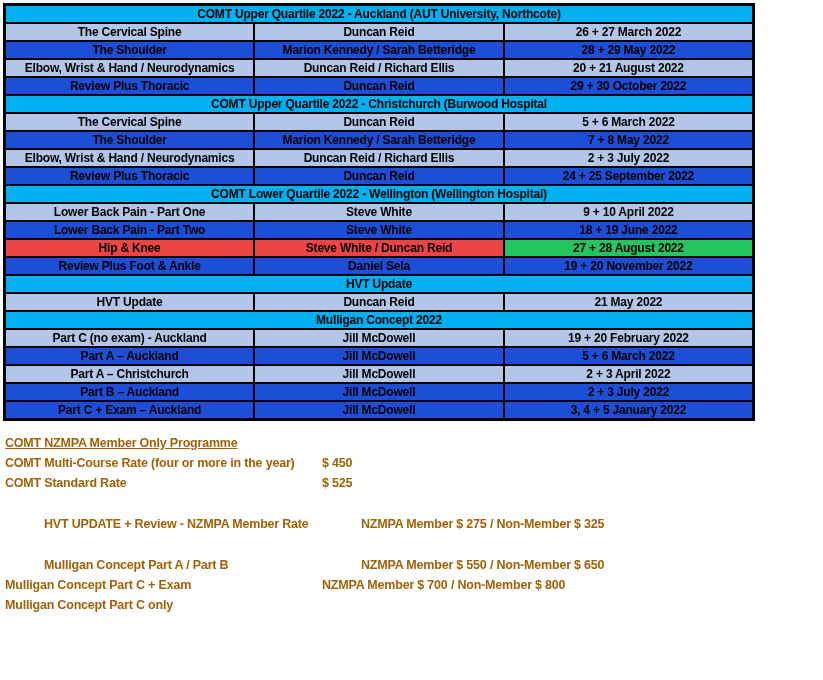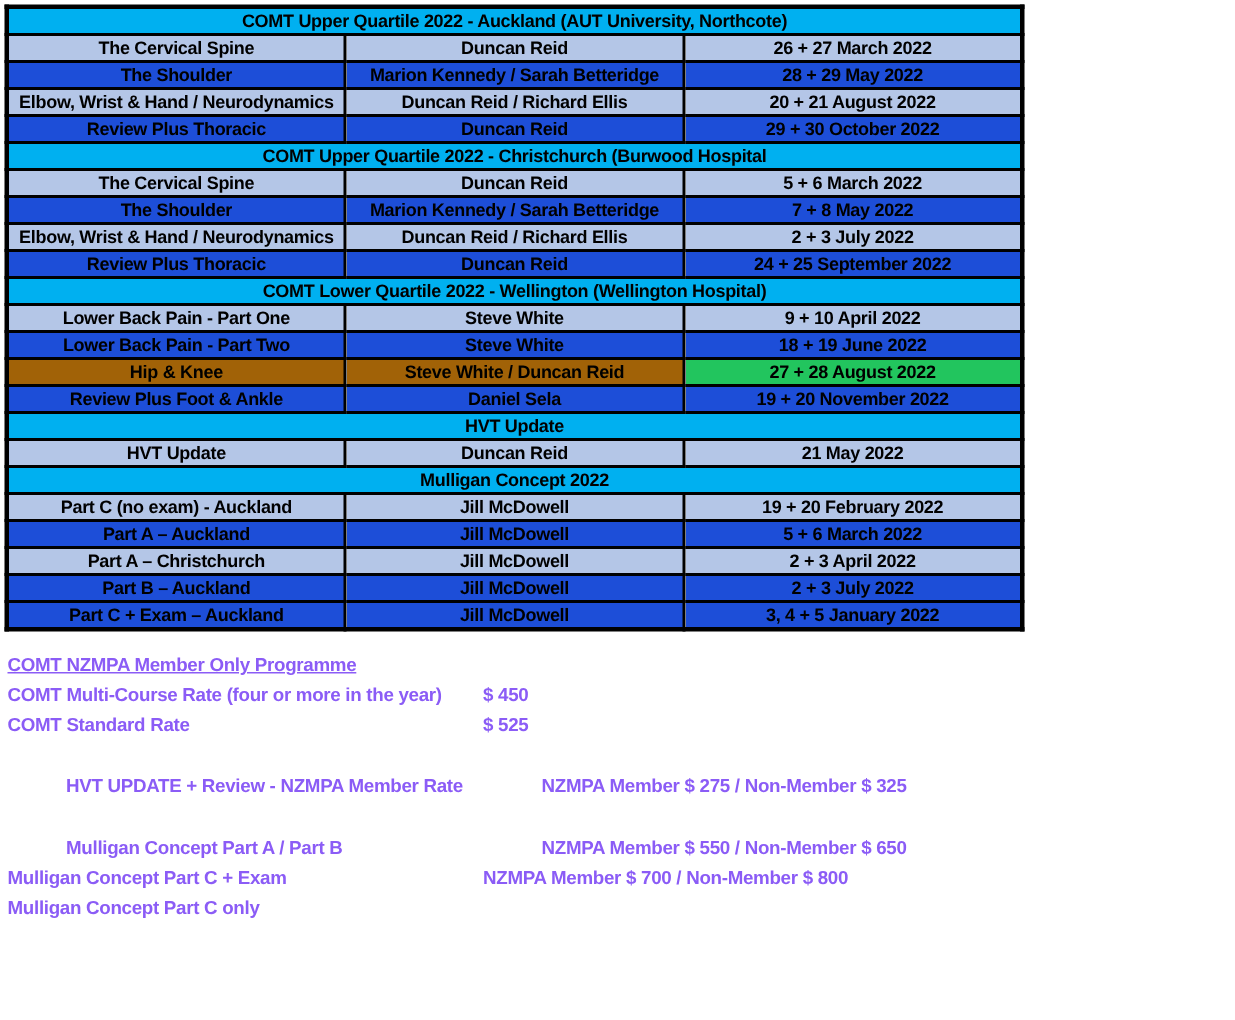--- a/index.html
+++ b/index.html
@@ -13,21 +13,21 @@
     height: 680px;
     background: #ffffff;
     overflow: hidden;
     position: relative;
   }
 
   
   table.schedule {
     border-collapse: collapse;
     table-layout: fixed;
-    width: 680px;
+    width: 752px;
     margin: 3px 0 0 3px;
     border: 3px solid #000000;
   }
   table.schedule td {
     border: 2px solid #000000;
     padding: 0;
     height: 16px;
     line-height: 16px;
     text-align: center;
     vertical-align: middle;
@@ -43,30 +43,30 @@
     color: #ffffff;
     font-size: 12.5px;
     height: 17px;
     line-height: 17px;
   }
   .col0 { width: 312px; }
   .col1 { width: 251px; }
   .col2 { width: 255px; }
   .bg-medium { background: #B4C6E7; margin-left: 21px; }
   .bg-light  { background: #1d4ed8; }
-  .bg-dark   { background: #a16207; }
+  .bg-dark   { background: #ef4444; }
   .bg-light2 { background: #22c55e; }
 
   
   .pricing {
     margin: 12px 0 0 5px;
     font-size: 12.5px;
     font-weight: bold;
     letter-spacing: -0.2px;
-    color: #8b5cf6;
+    color: #a16207;
   }
   .pricing-heading {
     text-decoration: underline;
     line-height: 20px;
     white-space: nowrap;
   }
   .price-line {
     display: flex;
     line-height: 20px;
     white-space: nowrap;

